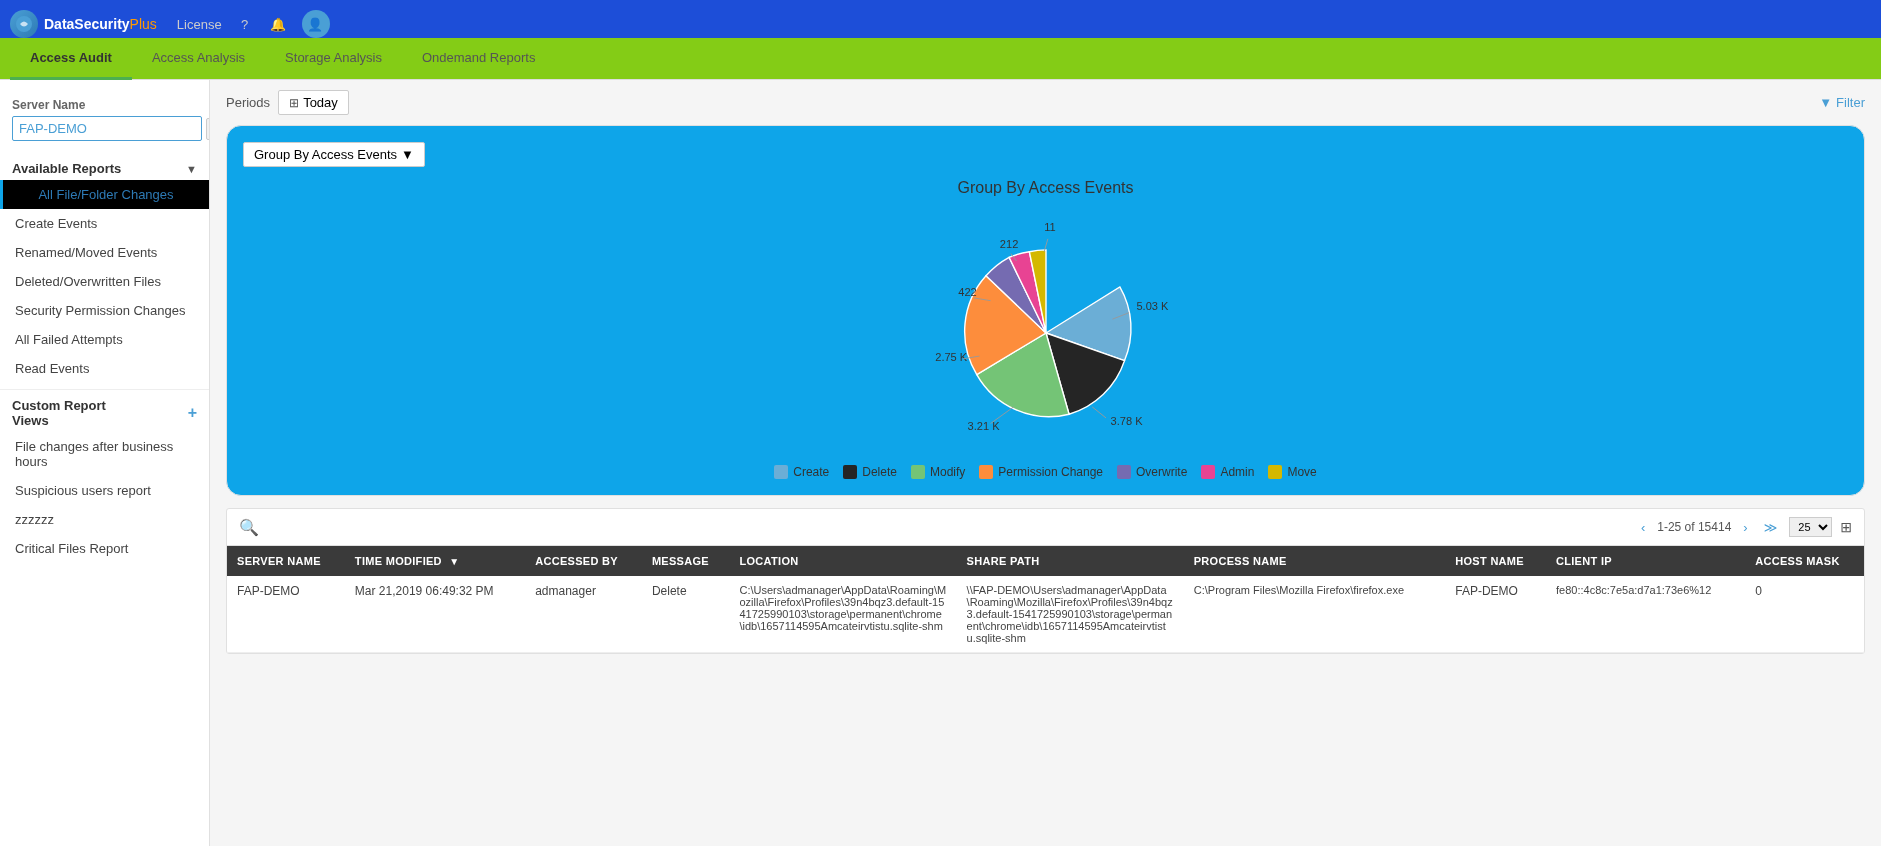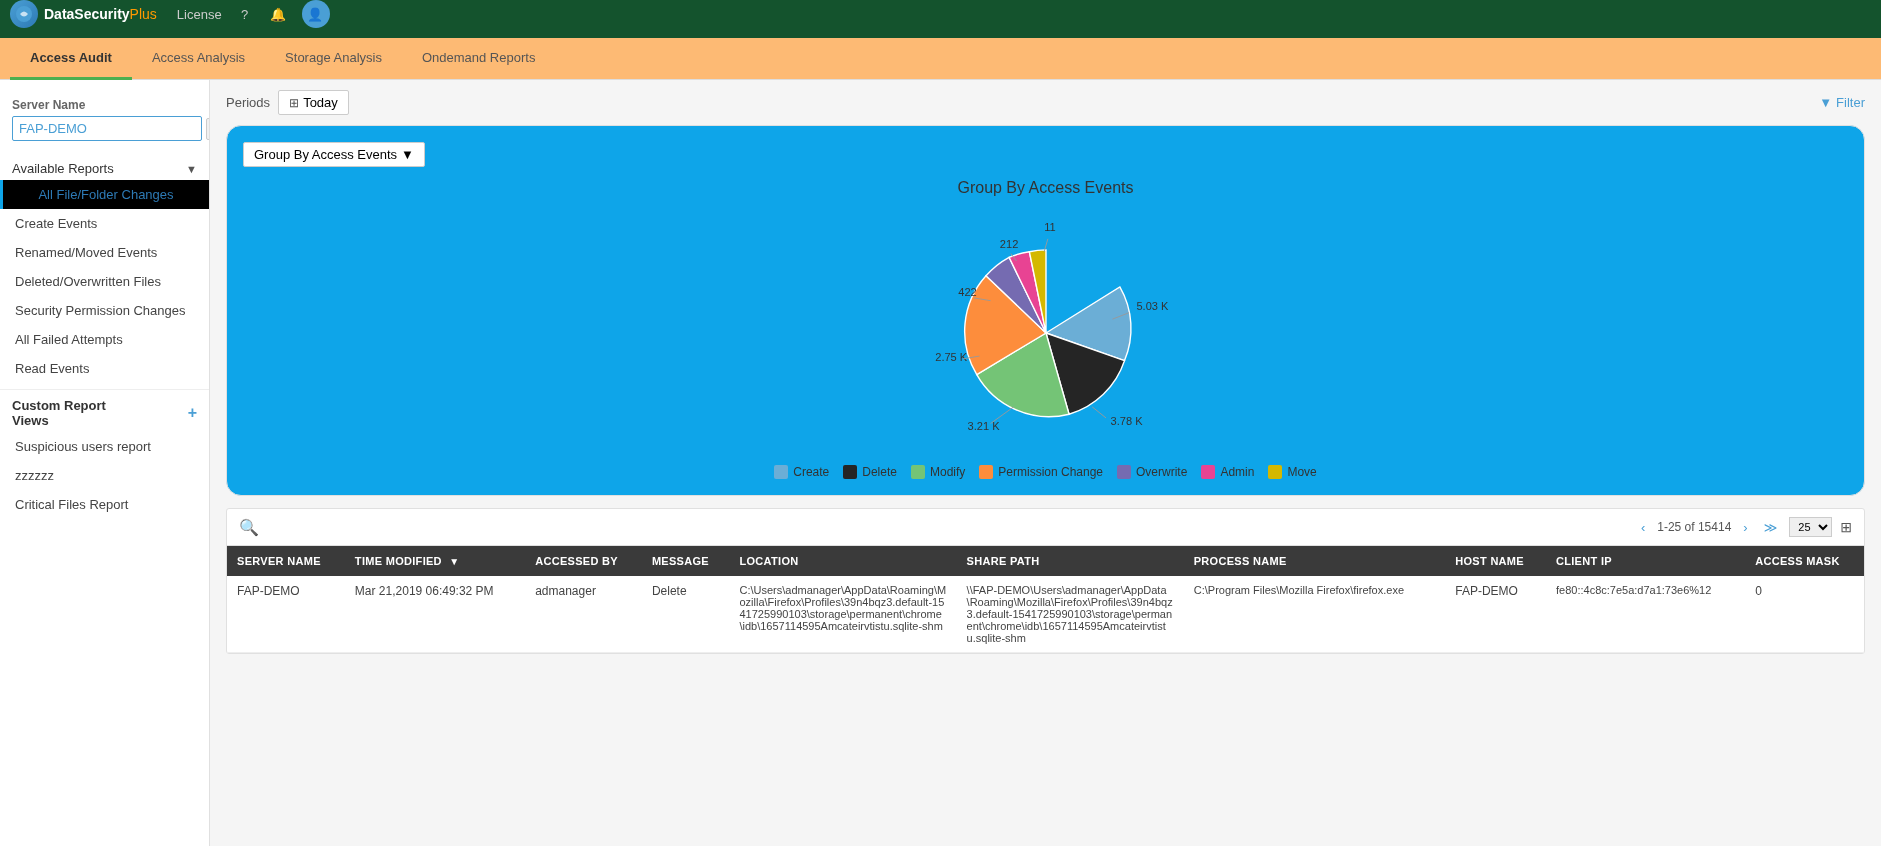--- a/index.html
+++ b/index.html
@@ -1,22 +1,22 @@
 <!DOCTYPE html>
 <html><head>
   <meta charset="utf-8">
   <style>
     * { box-sizing: border-box; margin: 0; padding: 0; }
     body { font-family: Arial, sans-serif; font-size: 13px; background: #f5f5f5; color: #333; }
 
     
     .top-nav {
-      background: #14532d;
+      background: #1d4ed8;
       display: flex;
-      align-items: flex-start;
+      align-items: flex-end;
       height: 38px;
       padding: 0 10px;
       color: #ccc;
     }
     .top-nav .logo {
       display: flex;
       align-items: center;
       margin-right: 20px;
     }
     .logo-text { color: #fff; font-size: 14px; font-weight: bold; }
@@ -41,21 +41,21 @@
       cursor: pointer; color: #ccc;
     }
     .user-avatar {
       width: 28px; height: 28px; border-radius: 50%;
       background: #4a9fd5; display: flex; align-items: center; justify-content: center;
       color: #fff; font-size: 13px; cursor: pointer;
     }
 
     
     .sub-nav {
-      background: #fdba74;
+      background: #84cc16;
       border-bottom: 1px solid #ddd;
       display: flex;
       align-items: center;
       height: 42px;
       padding: 0 0 0 10px;
     }
     .sub-nav-item {
       padding: 10px 20px; cursor: pointer; color: #555; font-size: 13px;
       border-bottom: 3px solid transparent; height: 42px; display: flex; align-items: center;
     }
@@ -78,21 +78,21 @@
     .server-input {
       flex: 1; border: 1px solid #4a9fd5; padding: 4px 6px;
       font-size: 13px; color: #4a9fd5; outline: none; border-radius: 2px;
     }
     .server-search-btn {
       border: 1px solid #ccc; background: #f0f0f0;
       padding: 3px 6px; cursor: pointer; font-size: 12px; border-radius: 2px;
     }
     .avail-reports-header {
       display: flex; align-items: center; justify-content: space-between;
-      padding: 8px 12px 4px; font-size: 13px; font-weight: normal; color: #333;
+      padding: 8px 12px 4px; font-size: 13px; font-weight: bold; color: #333;
     }
     .avail-reports-header .arrow { color: #555; font-size: 11px; }
     .sidebar-item {
       padding: 7px 12px; cursor: pointer; color: #444; font-size: 13px;
       border-left: 3px solid transparent;
     }
     .sidebar-item.active { background: #000000; border-left: 3px solid #0ea5e9; color: #2d7ab5; text-align: center; }
     .custom-reports-header {
       display: flex; align-items: center; justify-content: space-between;
       padding: 8px 12px 4px; font-size: 13px; font-weight: bold; color: #333;
@@ -222,20 +222,21 @@
     <div class="sidebar-item">Deleted/Overwritten Files</div>
     <div class="sidebar-item">Security Permission Changes</div>
     <div class="sidebar-item">All Failed Attempts</div>
     <div class="sidebar-item">Read Events</div>
 
     <div class="custom-reports-header">
       <span>Custom Report Views</span>
       <span class="add-btn">+</span>
     </div>
 
+    <div class="sidebar-item">File changes after business hours</div>
     <div class="sidebar-item">Suspicious users report</div>
     <div class="sidebar-item">zzzzzz</div>
     <div class="sidebar-item">Critical Files Report</div>
   </div>
 
   <div class="main-content">
 
     <div class="toolbar">
       <div class="toolbar-left">
         <span class="period-label">Periods</span>

